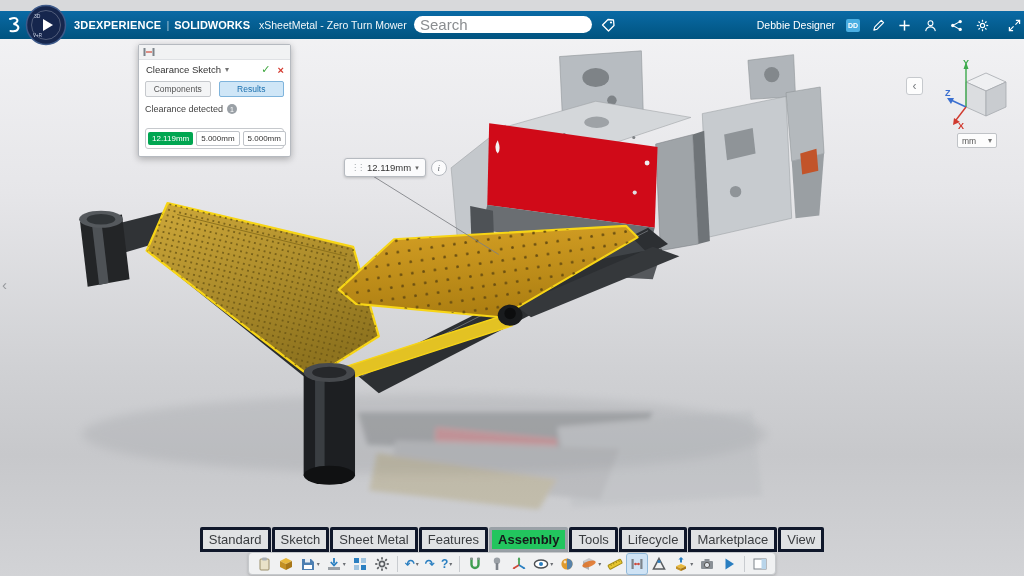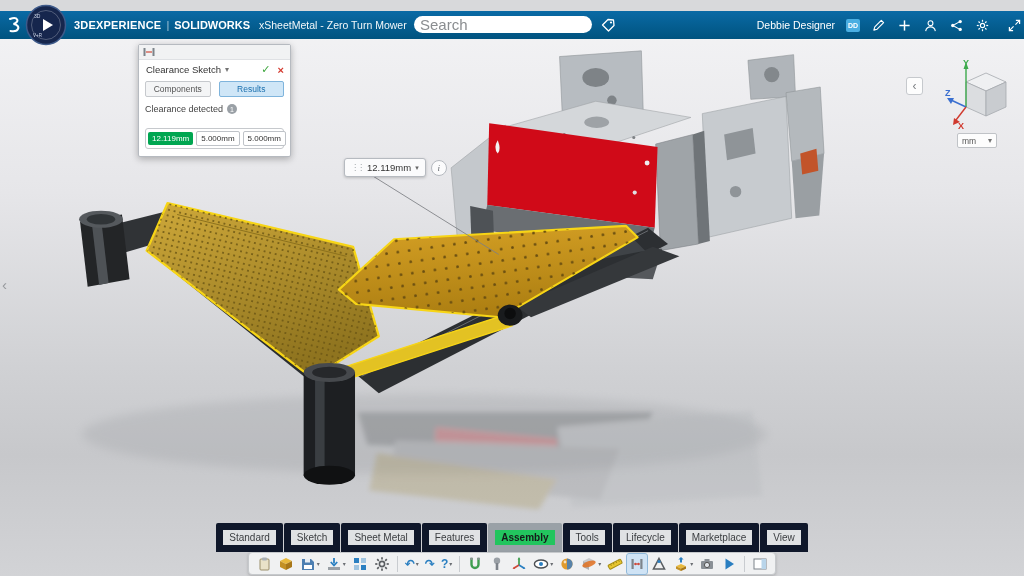--- a/index.html
+++ b/index.html
@@ -61,21 +61,21 @@
   .callout-caret{font-size:7px;color:#666;cursor:pointer}
   .info-btn{width:16px;height:16px;border-radius:50%;background:#fbfbfc;border:1px solid #b6bac0;color:#6a6e73;font-size:9px;font-style:italic;font-family:"Liberation Serif",serif;display:flex;align-items:center;justify-content:center;cursor:pointer}
 
   
   .panel-chev{position:absolute;left:906px;top:77px;width:17px;height:18px;background:#fdfdfd;border:1px solid #c6c9cd;border-radius:3px;color:#7d8084;font-size:12px;display:flex;align-items:center;justify-content:center;cursor:pointer;z-index:20}
   .viewcube{position:absolute;left:944px;top:56px;z-index:20;cursor:pointer}
   .units-dd{position:absolute;left:957px;top:133px;width:40px;height:15px;background:#fdfdfd;border:1px solid #c0c3c7;border-radius:2px;display:flex;align-items:center;justify-content:space-between;padding:0 4px;font-size:8.5px;color:#555;cursor:pointer;z-index:20}
 
   
   .ribbon-tabs{position:absolute;left:0;right:0;bottom:24px;display:flex;justify-content:center;gap:1px;z-index:22}
-  .rtab{font-size:10px;color:#3a3d40;background:#e0e2e4;border:7px solid #0f172a;padding:2px 6px;cursor:pointer;border-radius:2px 2px 0 0}
+  .rtab{font-size:13px;color:#3a3d40;background:#e0e2e4;border:3px solid #0f172a;padding:2px 6px;cursor:pointer;border-radius:2px 2px 0 0}
   .rtab.active{background:#22c55e;border-color:#9aa1a7;color:#16181a;font-weight:bold}
 
   
   .toolbar{position:absolute;left:0;right:0;bottom:1px;display:flex;justify-content:center;z-index:22}
   .toolbar-inner{background:#f0f1f2;border:1px solid #c6c9cc;border-radius:4px;box-shadow:0 1px 3px rgba(0,0,0,.18);display:flex;align-items:center;gap:2px;padding:1px 5px;height:23px}
   .tbtn{display:flex;align-items:center;justify-content:center;height:20px;padding:0 2px;border-radius:2px;cursor:pointer}
   .tbtn.active{background:#cfe3f5;outline:1px solid #8fb8da}
   .tbtn svg{display:block}
   .tbcaret{font-size:6px;color:#6a6e73;margin-left:1px}
   .tsep{width:1px;height:16px;background:#c9ccd0;margin:0 3px}

